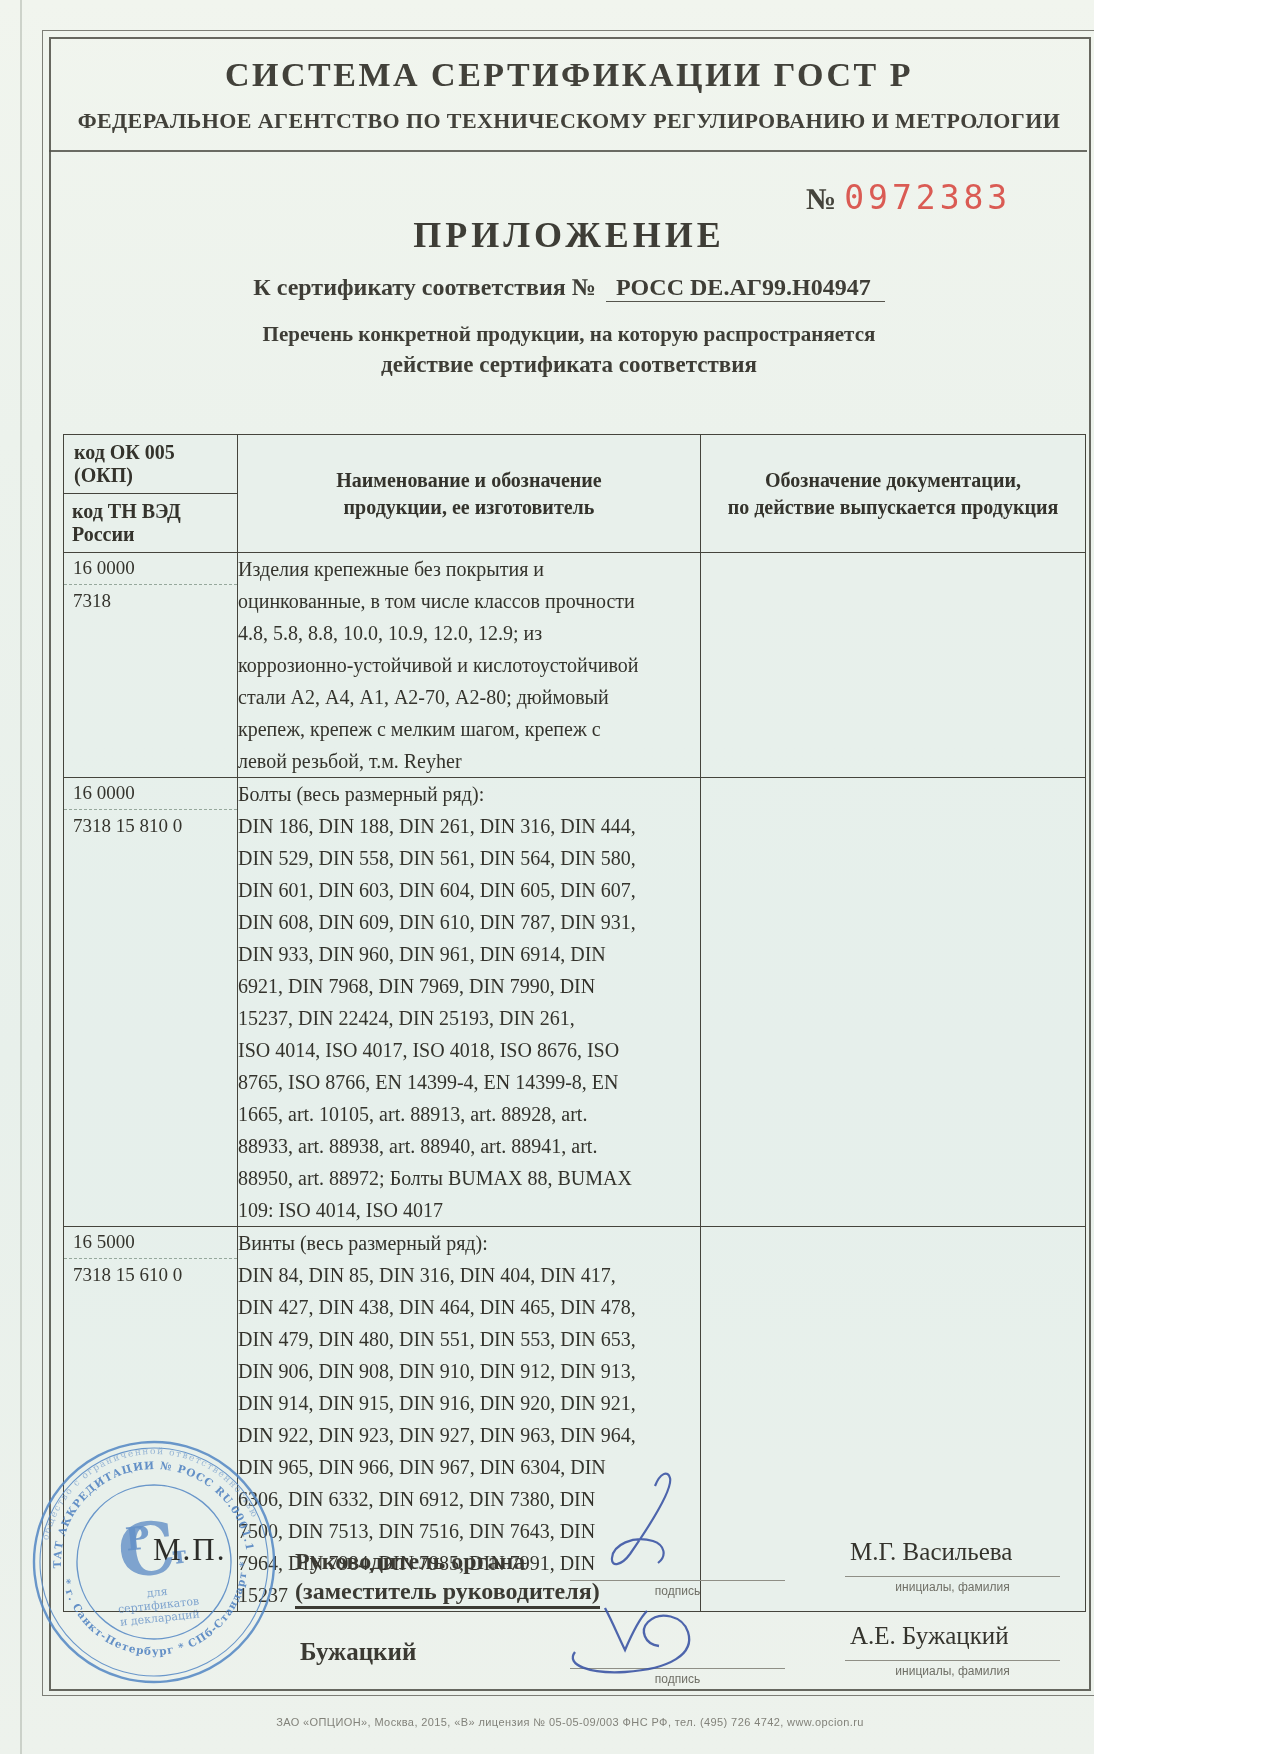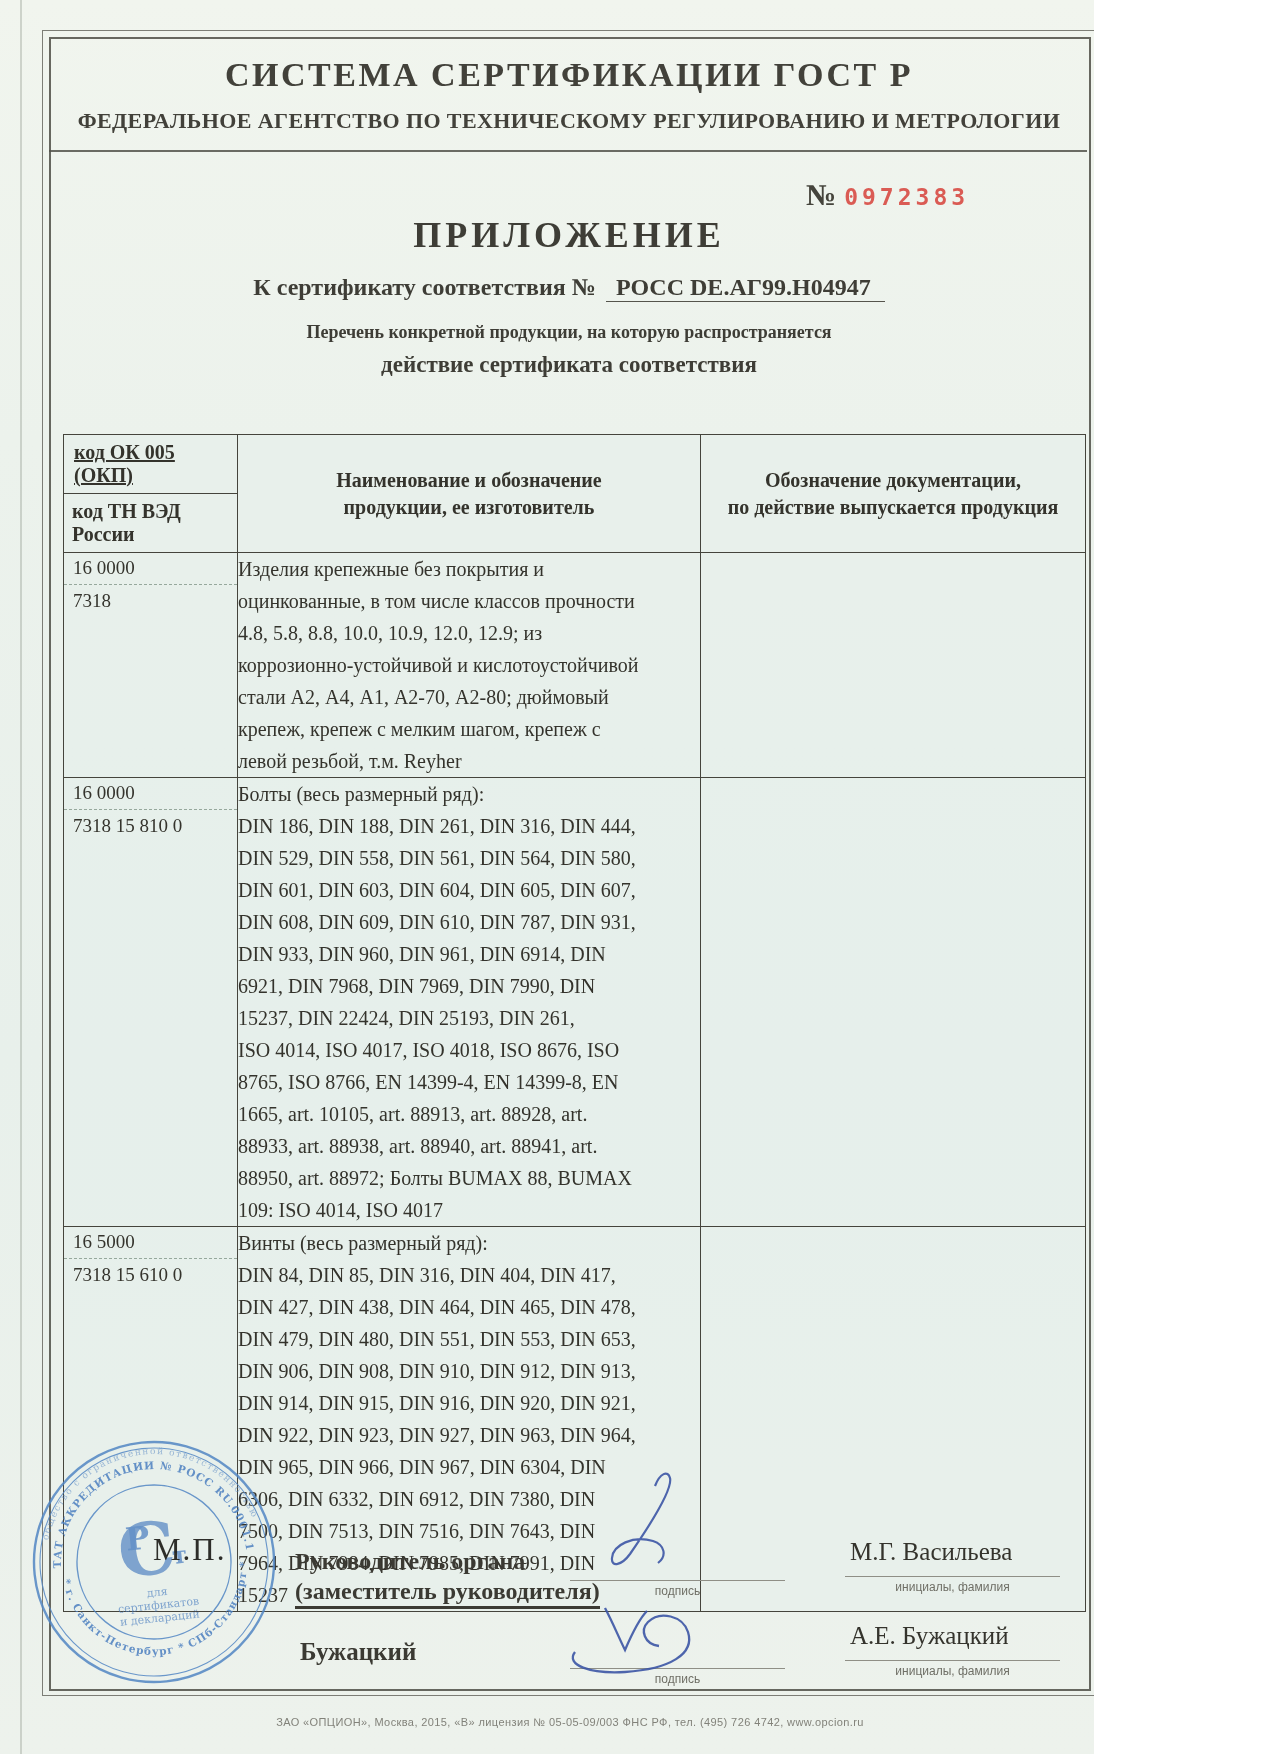--- a/index.html
+++ b/index.html
@@ -10,30 +10,30 @@
   }
   .abs{position:absolute;}
   .scan-edge{left:20px;top:0;width:2px;height:1754px;background:rgba(130,140,128,.32);}
   .frame-outer{left:42px;top:30px;width:1054px;height:1664px;border:1.6px solid rgba(92,92,84,.78);}
   .frame-inner{left:49px;top:37px;width:1038px;height:1650px;border:2.2px solid rgba(72,72,64,.82);}
   .doc-title{left:42px;top:56px;width:1054px;text-align:center;font-size:34px;font-weight:bold;letter-spacing:2.5px;color:#42413a;}
   .doc-subtitle{left:42px;top:108px;width:1054px;text-align:center;font-size:22px;font-weight:bold;letter-spacing:.4px;color:#42413a;}
   .header-rule{left:49px;top:150px;width:1038px;height:0;border-top:2.5px solid rgba(82,82,74,.85);}
   .doc-number{left:806px;top:178px;white-space:nowrap;}
   .doc-number .no{font-size:30px;font-weight:bold;color:#45443c;margin-right:8px;}
-  .doc-number .digits{font-family:"DejaVu Sans Mono",monospace;font-size:23px;color:#d8473f;letter-spacing:4px;opacity:.88;font-weight:bold;}
+  .doc-number .digits{font-family:"DejaVu Sans Mono",monospace;font-size:33px;color:#d8473f;letter-spacing:4px;opacity:.88;}
   .appendix-title{left:42px;top:214px;width:1054px;text-align:center;font-size:36px;font-weight:bold;letter-spacing:4px;color:#3e3d36;}
   .cert-line{left:42px;top:274px;width:1054px;text-align:center;font-size:24px;font-weight:bold;color:#3e3d36;}
   .cert-number{border-bottom:1.8px solid #55544c;padding:0 14px 1px 10px;margin-left:10px;}
-  .scope-1{left:42px;top:322px;width:1054px;text-align:center;font-size:18px;font-weight:bold;color:#3e3d36;}
+  .scope-1{left:42px;top:322px;width:1054px;text-align:center;font-size:21px;font-weight:bold;color:#3e3d36;}
   .scope-2{left:42px;top:352px;width:1054px;text-align:center;font-size:23px;font-weight:bold;color:#3e3d36;}
 
   table.products{position:absolute;left:63px;top:434px;width:1022px;border-collapse:collapse;table-layout:fixed;background:rgba(226,239,235,.35);}
   table.products td{border:1.6px solid #45443c;vertical-align:top;padding:0;font-size:20px;color:#34332c;}
-  .c1h-top{height:58px;border-bottom:1.6px solid #45443c;display:flex;align-items:center;padding-left:10px;font-size:20px;font-weight:bold;text-decoration:underline;}
+  .c1h-top{height:58px;border-bottom:1.6px solid #45443c;display:flex;align-items:center;padding-left:10px;font-size:20px;font-weight:bold;}
   .c1h-bot{height:58px;display:flex;align-items:center;padding-left:8px;font-size:20px;font-weight:bold;}
   .th-center{text-align:center;vertical-align:middle !important;font-weight:bold;white-space:pre-line;line-height:27px;font-size:20px;}
   .code-okp{padding:3px 6px 5px 9px;border-bottom:1.2px dashed #96a89c;font-size:19px;line-height:23px;}
   .code-tnved{padding:4px 6px 2px 9px;font-size:19px;line-height:23px;}
   .prod-cell{padding:2px 6px 2px 10px;line-height:32px;white-space:pre-line;}
   .r1 td{height:177px;} .r2 td{height:352px;} .r3 td{height:302px;}
 
   .stamp-svg{left:28px;top:1436px;transform:rotate(-6deg);}
   .mp-mark{left:113px;top:1532px;font-size:31px;letter-spacing:2px;color:rgba(28,28,24,.92);z-index:3;margin-left:40px;}
   .role1a{left:295px;top:1548px;font-size:24px;font-weight:bold;color:#3b3a33;}

